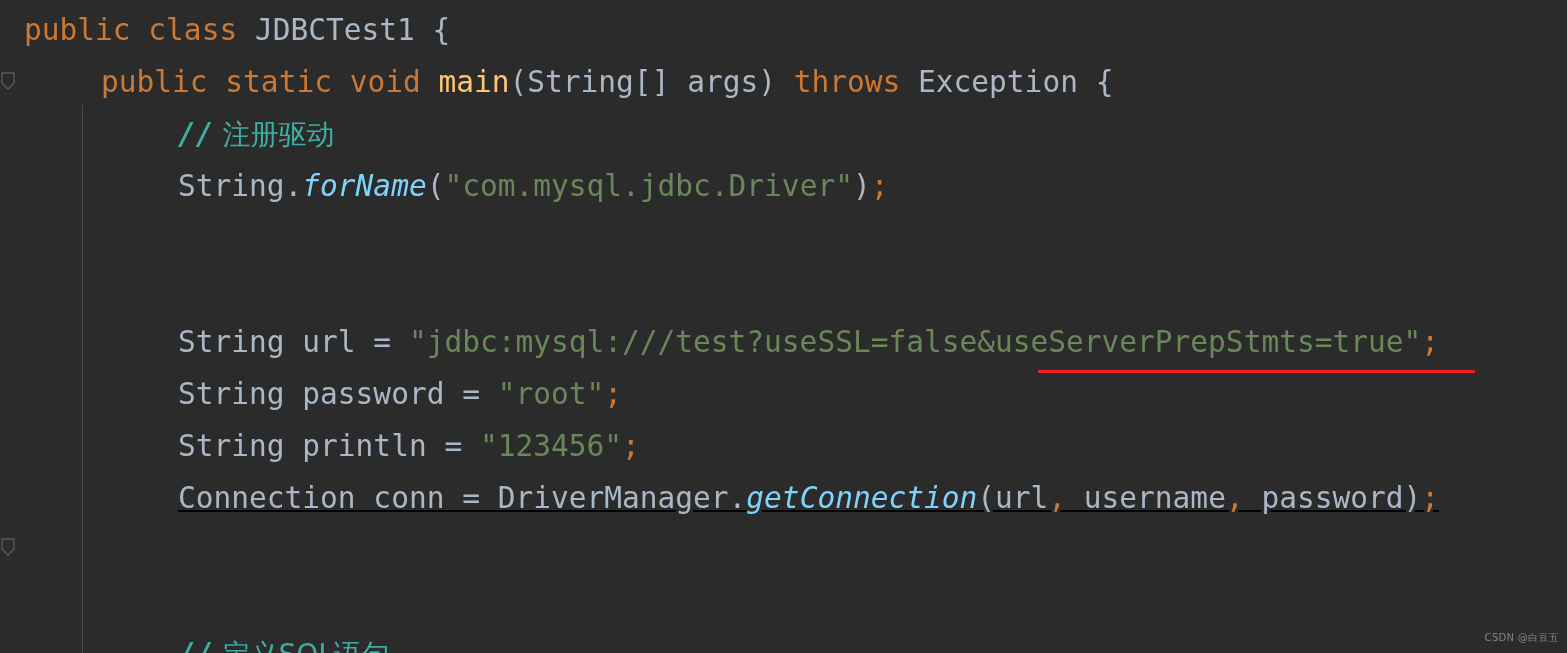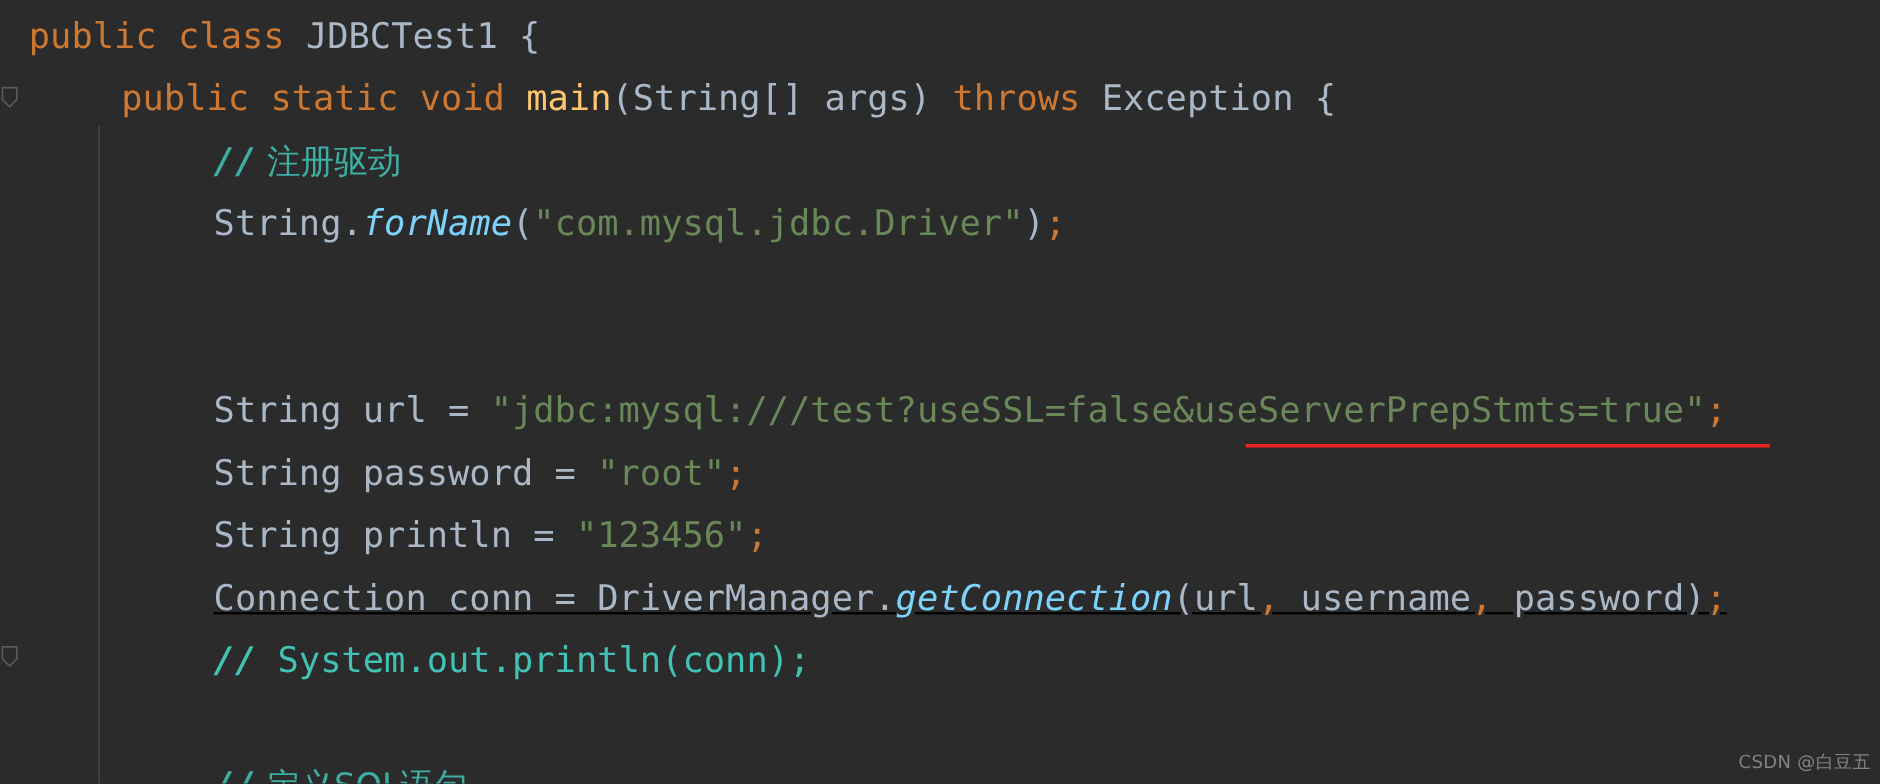--- a/index.html
+++ b/index.html
@@ -92,21 +92,21 @@
     background: #EE2222;
     border-radius: 1px;
   }
 
   
   .watermark {
     position: absolute;
     right: 8px;
     bottom: 8px;
     color: #8a8a8a;
-    font-size: 15px;
+    font-size: 10px;
     font-family: "DejaVu Sans", "Liberation Sans", sans-serif;
     letter-spacing: 0.3px;
     opacity: 0.92;
   }
 </style>
 </head>
 <body>
 
 <div id="editor">
 
@@ -150,21 +150,20 @@
     
     <div class="line" style="top:368px; left:162px;"><span class="pln">String password = </span><span class="str">"root"</span><span class="punc">;</span></div>
 
     
     <div class="line" style="top:420px; left:162px;"><span class="pln">String println = </span><span class="str">"123456"</span><span class="punc">;</span></div>
 
     
     <div class="line" style="top:472px; left:162px;text-decoration:underline;"><span class="pln">Connection conn = DriverManager.</span><span class="mthi">getConnection</span><span class="pln">(url</span><span class="punc">,</span><span class="pln"> username</span><span class="punc">,</span><span class="pln"> password)</span><span class="punc">;</span></div>
 
     
-    <div class="line" style="top:524px; left:162px;"><span class="cmt2 cmt-slash">//</span><span class="cmt2"> System.out.println(conn);</span></div>
 
     
     <div class="line" style="top:576px; left:162px;"><span></span></div>
 
     
     <div class="line" style="top:628px; left:162px;"><span class="cmt cmt-slash">//</span><span class="cmt cmt-cn"> 定义SQL语句</span></div>
 
   </div>
 
   <div class="err-underline" style="left:1038px; top:370px; width:437px;"></div>

